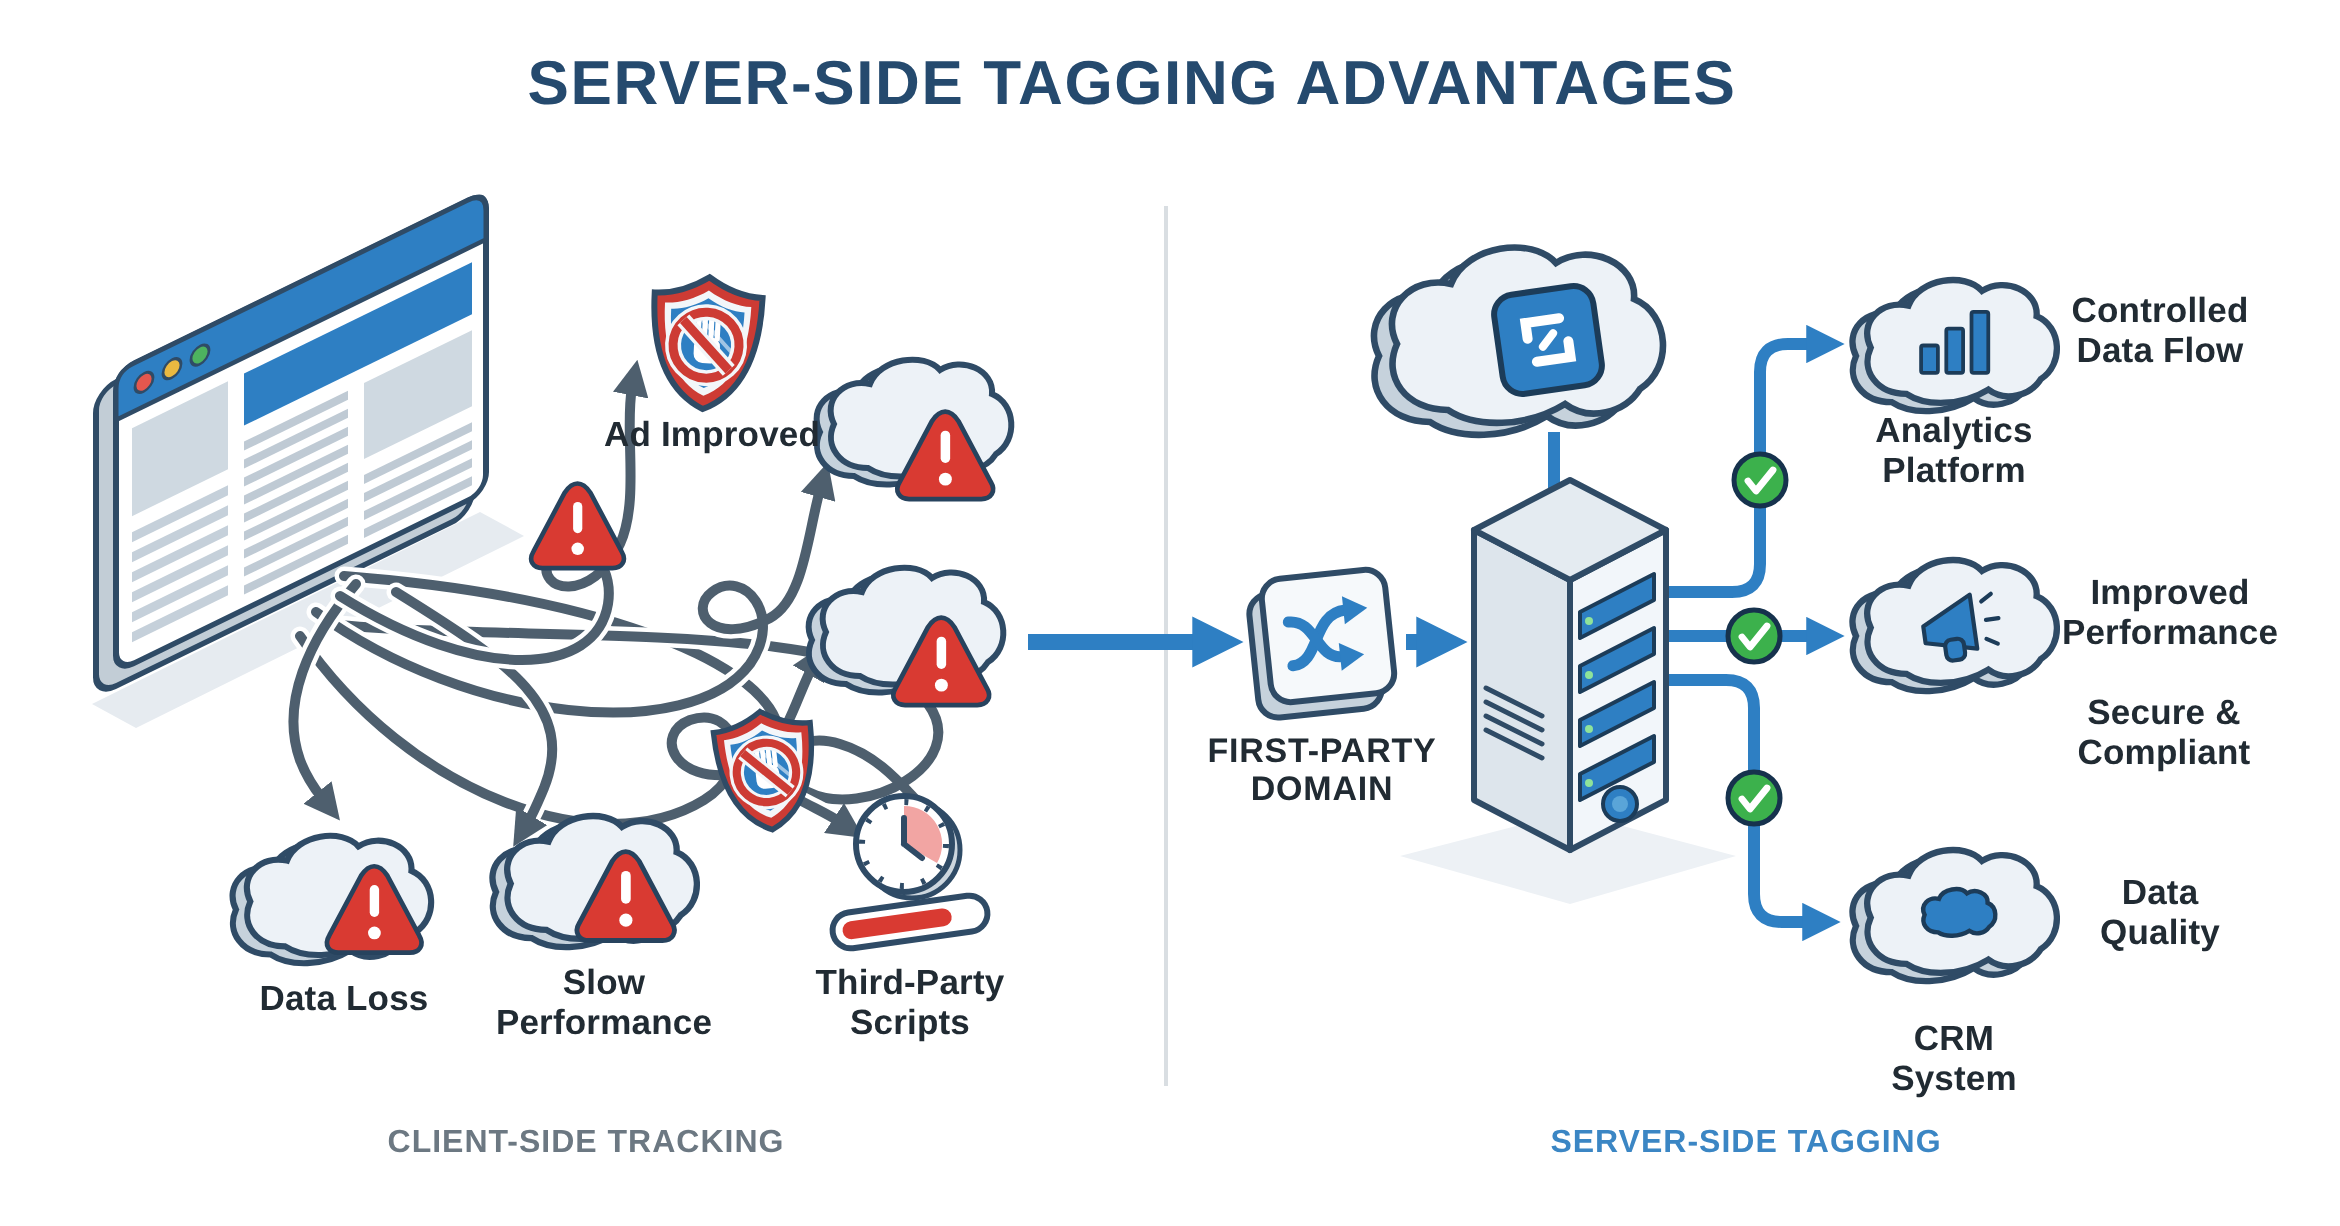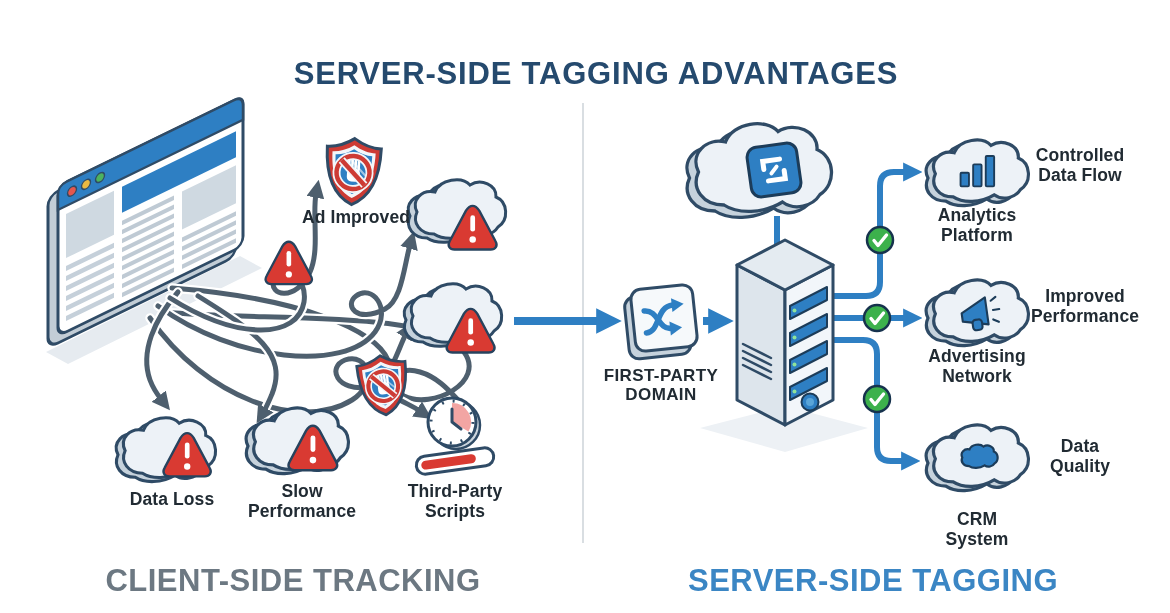--- a/index.html
+++ b/index.html
@@ -5,21 +5,21 @@
   html,body{margin:0;padding:0;background:#fff;}
   .canvas{position:relative;width:1170px;height:613px;background:#ffffff;overflow:hidden;
           font-family:"Liberation Sans",sans-serif;}
   .art{position:absolute;left:0;top:0;width:1170px;height:613px;}
   .lbl{position:absolute;transform:translateX(-50%);text-align:center;
        font-weight:700;font-size:17.5px;line-height:1.13;color:#212b33;letter-spacing:.1px;}
   .lbl.caps{letter-spacing:.4px;}
   .title{position:absolute;transform:translateX(-50%);text-align:center;white-space:nowrap;
          font-weight:800;font-size:31px;letter-spacing:.8px;color:#254a6e;}
   .section{position:absolute;transform:translateX(-50%);white-space:nowrap;text-align:center;
-           font-weight:800;font-size:31px;letter-spacing:.5px;}
+           font-weight:800;font-size:16px;letter-spacing:.5px;}
   .section.client{color:#6c7882;}
   .section.server{color:#3b86c4;}
 </style>
 </head>
 <body>
 
 <div class="canvas">
 
 <svg class="art" viewBox="0 0 1170 613">
   <defs>
@@ -217,33 +217,33 @@
       <path d="M 11,-9 L 16,-12 M 12,0 L 18,0 M 11,9 L 16,12" stroke="#1c3c59" stroke-width="2" stroke-linecap="round"></path>
     </g>
   </g>
   <g transform="translate(928,421) scale(1.05)">
     <use href="#cloudP" transform="translate(-7,4)" fill="#c6d2dc" stroke="#2f4b66" stroke-width="3"></use>
     <use href="#cloudP" fill="#edf2f7" stroke="#2f4b66" stroke-width="3"></use>
     <use href="#cloudP" transform="translate(30,21) scale(0.38)" fill="#2e7fc3" stroke="#1c3c59" stroke-width="5.5"></use>
   </g>
 </svg>
 
-<div class="title" style="left:596px;top:24px;margin-top:32px;">SERVER-SIDE TAGGING ADVANTAGES</div>
+<div class="title" style="left:566px;top:24px;">SERVER-SIDE TAGGING ADVANTAGES</div>
 
 <div class="lbl" style="left:356px;top:208px;width:120px;">Ad Improved</div>
 <div class="lbl" style="left:172px;top:490px;width:120px;">Data Loss</div>
 <div class="lbl" style="left:302px;top:482px;width:125px;text-align:center;">Slow Performance</div>
 <div class="lbl" style="left:455px;top:482px;width:120px;">Third-Party Scripts</div>
 
 <div class="lbl caps" style="left:661px;top:366px;width:140px;font-size:17px;">FIRST-PARTY DOMAIN</div>
 
 <div class="lbl" style="left:977px;top:206px;width:100px;">Analytics Platform</div>
-<div class="lbl" style="left:977px;top:347px;width:115px;">Advertising Network</div>
 <div class="lbl" style="left:977px;top:510px;width:80px;">CRM System</div>
 
 <div class="lbl" style="left:1080px;top:146px;width:110px;text-align:center;">Controlled Data Flow</div>
 <div class="lbl" style="left:1085px;top:241px;width:120px;margin-top:46px;">Improved Performance</div>
+<div class="lbl" style="left:1082px;top:347px;width:110px;">Secure &amp; Compliant</div>
 <div class="lbl" style="left:1080px;top:437px;width:70px;">Data Quality</div>
 
 <div class="section client" style="left:293px;top:563px;">CLIENT-SIDE TRACKING</div>
 <div class="section server" style="left:873px;top:563px;">SERVER-SIDE TAGGING</div>
 
 </div>
 
 </body></html>

